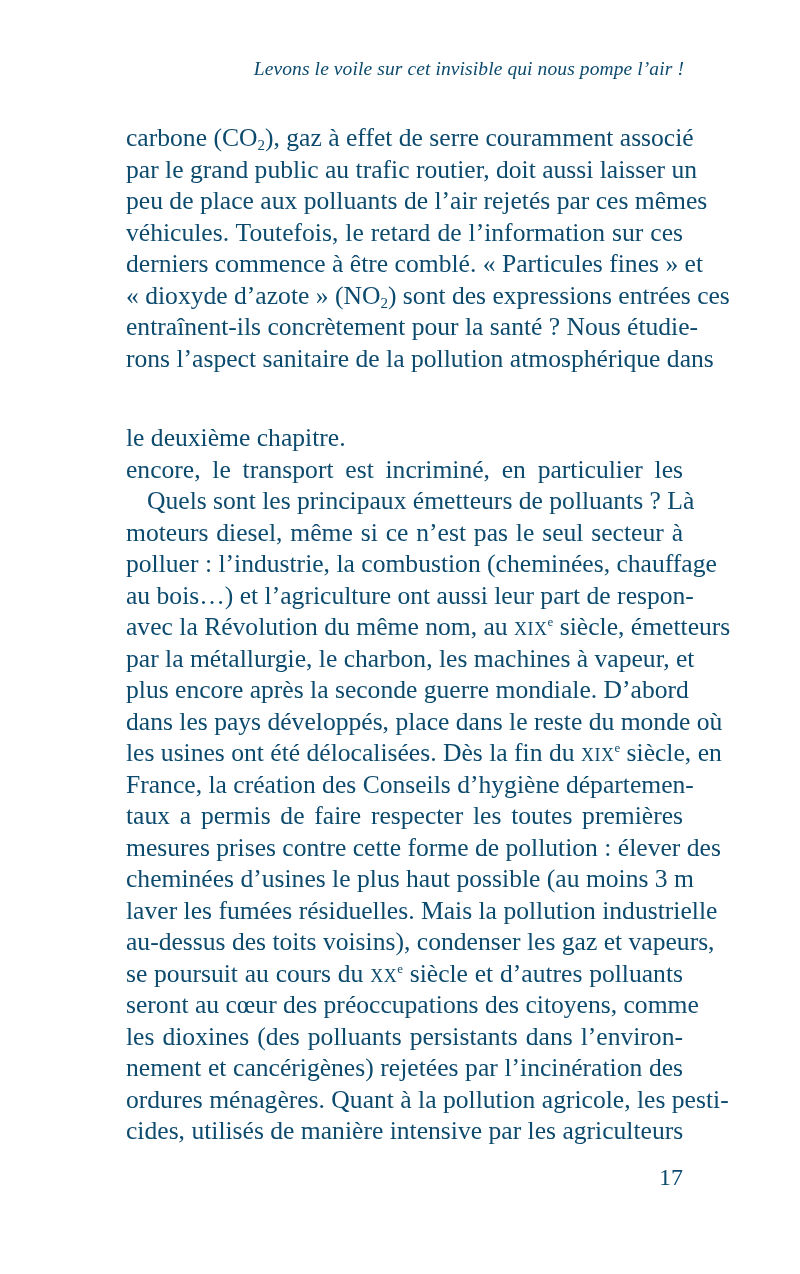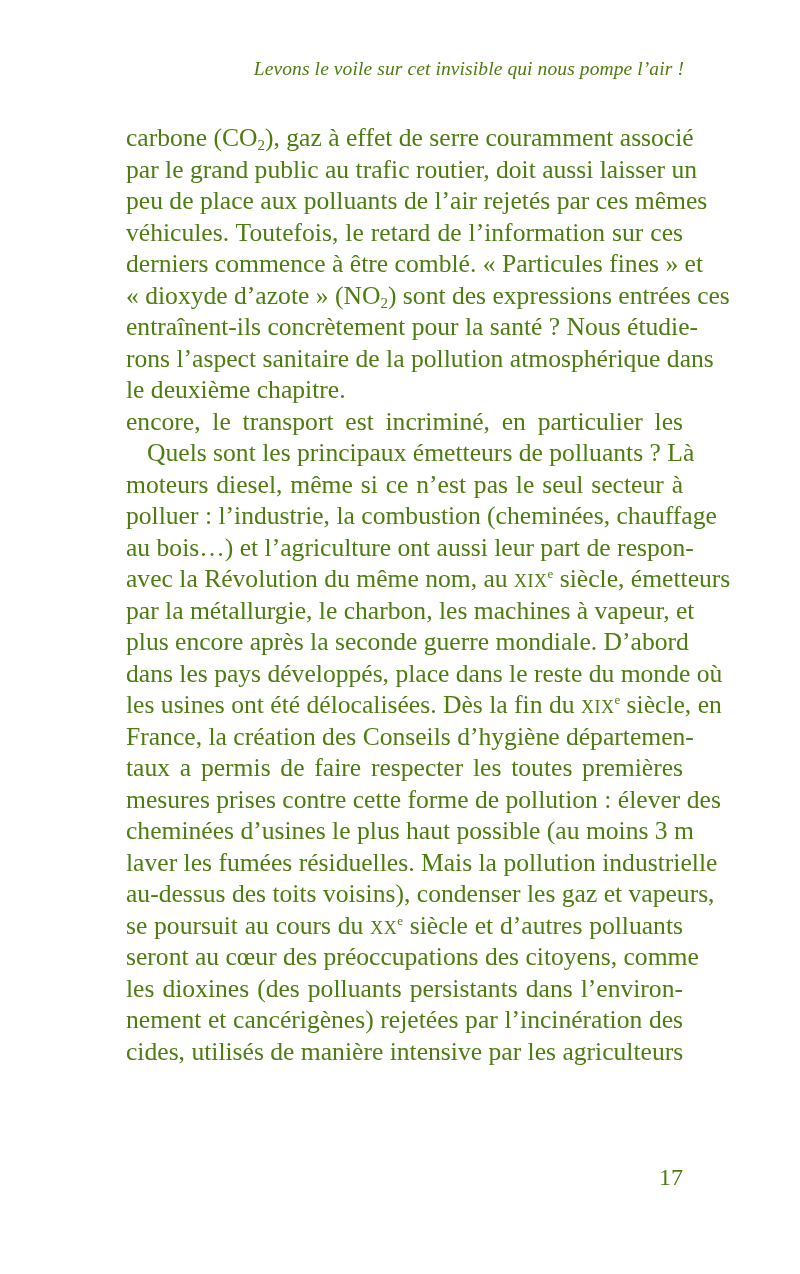--- a/index.html
+++ b/index.html
@@ -1,35 +1,35 @@
 <!DOCTYPE html>
 <html><head>
 <meta charset="utf-8">
 <style>
   html, body { margin: 0; padding: 0; background: #ffffff; }
   body { width: 800px; height: 1274px; position: relative; overflow: hidden; }
   .page {
     position: absolute; left: 0; top: 0; width: 800px; height: 1274px;
     font-family: "Liberation Serif", "DejaVu Serif", serif;
-    color: #4d7c0f;
+    color: #0c4a6e;
   }
   .running-head {
     position: absolute; right: 116px; top: 58px;
     font-style: italic; font-size: 19.5px; letter-spacing: 0.1px;
     white-space: nowrap;
   }
   .body-text {
     position: absolute; left: 126px; top: 122px; width: 557px;
     font-size: 25.6px; line-height: 31.5px;
   }
   .line {
     display: block; text-align: justify; text-align-last: justify;
     white-space: nowrap; height: 31.5px; overflow: visible;
   }
-  .line.last { text-align-last: left; }
+  .line.last { text-align-last: left; margin-top: 48px; }
   .line.indent { text-indent: 21px; }
   sub { font-size: 15px; vertical-align: -4px; line-height: 0; }
   .smallcaps { font-variant: small-caps; text-transform: lowercase; letter-spacing: 0.5px; }
   sup.e { font-size: 13px; vertical-align: 9px; line-height: 0; }
   .folio {
     position: absolute; right: 117px; top: 1164px;
     font-size: 24px;
     text-align: center;
   }
 </style>
@@ -61,16 +61,17 @@
       <div class="line"><span>France, la création des Conseils d’hygiène départemen-</span></div>
       <div class="line"><span>taux a permis de faire respecter les toutes premières</span></div>
       <div class="line"><span>mesures prises contre cette forme de pollution : élever des</span></div>
       <div class="line"><span>cheminées d’usines le plus haut possible (au moins 3 m</span></div>
       <div class="line"><span>laver les fumées résiduelles. Mais la pollution industrielle</span></div>
       <div class="line"><span>au-dessus des toits voisins), condenser les gaz et vapeurs,</span></div>
       <div class="line"><span>se poursuit au cours du </span><span class="smallcaps">XX</span><sup class="e">e</sup><span> siècle et d’autres polluants</span></div>
       <div class="line"><span>seront au cœur des préoccupations des citoyens, comme</span></div>
       <div class="line"><span>les dioxines (des polluants persistants dans l’environ-</span></div>
       <div class="line"><span>nement et cancérigènes) rejetées par l’incinération des</span></div>
+      <div class="line"><span>ordures ménagères. Quant à la pollution agricole, les pesti-</span></div>
       <div class="line"><span>cides, utilisés de manière intensive par les agriculteurs</span></div>
     </div>
   <div class="folio">17</div>
 </div>
 
 </body></html>

